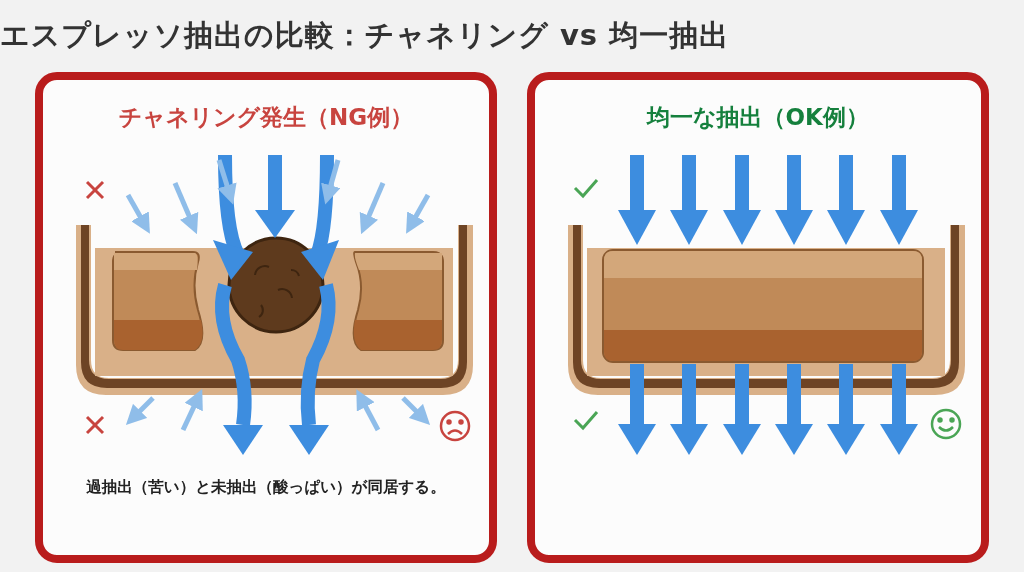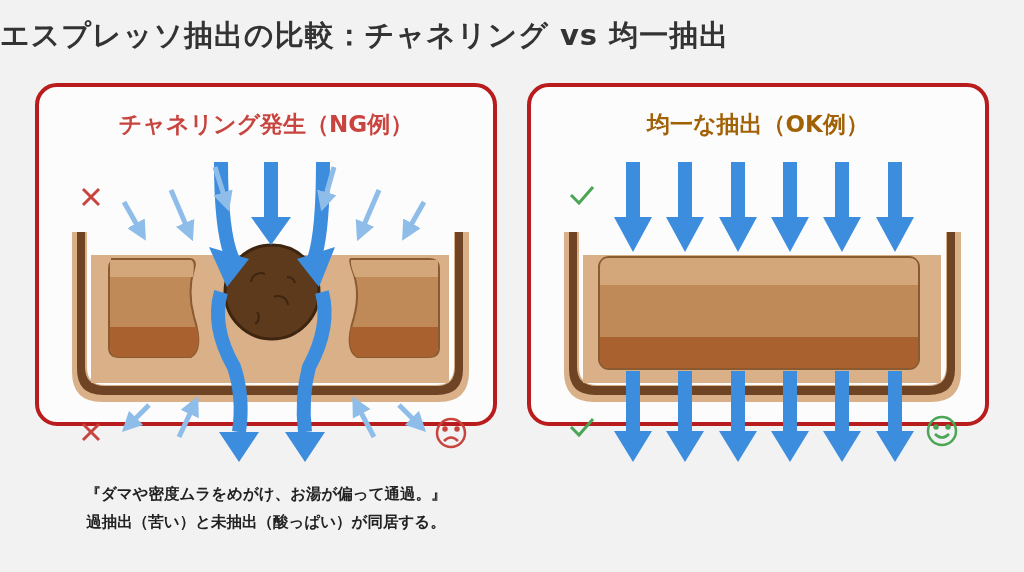--- a/index.html
+++ b/index.html
@@ -1,23 +1,23 @@
 <!DOCTYPE html>
 <html><head>
 <meta charset="utf-8">
 <style>
   html,body{margin:0;padding:0;}
   body{width:1024px;height:572px;background:#f2f2f2;font-family:"DejaVu Sans",sans-serif;position:relative;overflow:hidden;}
   .title{position:absolute;left:0;top:16px;width:1024px;text-align:left;font-size:29px;font-weight:bold;color:#333;letter-spacing:1px;}
-  .panel{position:absolute;top:83px;width:462px;height:343px;background:#fcfcfc;border:4px solid #b91c1c;border-radius:22px;box-sizing:border-box;}
+  .panel{position:absolute;top:72px;width:462px;height:491px;background:#fcfcfc;border:8px solid #b91c1c;border-radius:22px;box-sizing:border-box;}
   .panel.left{left:35px;}
   .panel.right{left:527px;}
   .ptitle{position:absolute;top:22px;left:0;width:100%;text-align:center;font-size:23px;font-weight:bold;}
   .ptitle.ng{color:#c8443f;}
-  .ptitle.ok{color:#a16207;}
+  .ptitle.ok{color:#15803d;}
   .pdesc{position:absolute;top:393px;left:0;width:100%;text-align:center;font-size:15.5px;font-weight:bold;color:#222;line-height:28px;}
   svg.diagram{position:absolute;left:0;top:0;}
 </style>
 </head>
 <body>
 
 <div class="title">エスプレッソ抽出の比較：チャネリング vs 均一抽出</div>
 
 <div class="panel left">
   <div class="ptitle ng">チャネリング発生（NG例）</div>
@@ -91,21 +91,20 @@
         <line x1="60" y1="337" x2="44" y2="353"></line>
     </g>
     <g stroke="#c8443f" stroke-width="2.5" fill="none">
       <circle cx="412" cy="346" r="14"></circle>
       <circle cx="406" cy="342" r="1.5" fill="#c8443f"></circle>
       <circle cx="418" cy="342" r="1.5" fill="#c8443f"></circle>
       <path d="M405,354 Q412,347 419,354"></path>
     </g>
   </svg>
   <div class="pdesc">
-    <div>『ダマや密度ムラをめがけ、お湯が偏って通過。』</div>
     <div>過抽出（苦い）と未抽出（酸っぱい）が同居する。</div>
   </div>
 </div>
 
 <div class="panel right">
   <div class="ptitle ok">均一な抽出（OK例）</div>
   <svg class="diagram" width="462" height="465" viewBox="0 0 462 465">
     <g>
       <path d="M33,145 L33,285 Q33,315 63,315 L400,315 Q430,315 430,285 L430,145 L415,145 L415,280 Q415,298 397,298 L66,298 Q48,298 48,280 L48,145 Z" fill="#d9b088"></path>
       <path d="M38,145 L38,282 Q38,308 64,308 L398,308 Q424,308 424,282 L424,145 L416,145 L416,280 Q416,299 398,299 L66,299 Q46,299 46,280 L46,145 Z" fill="#6e4425"></path>

